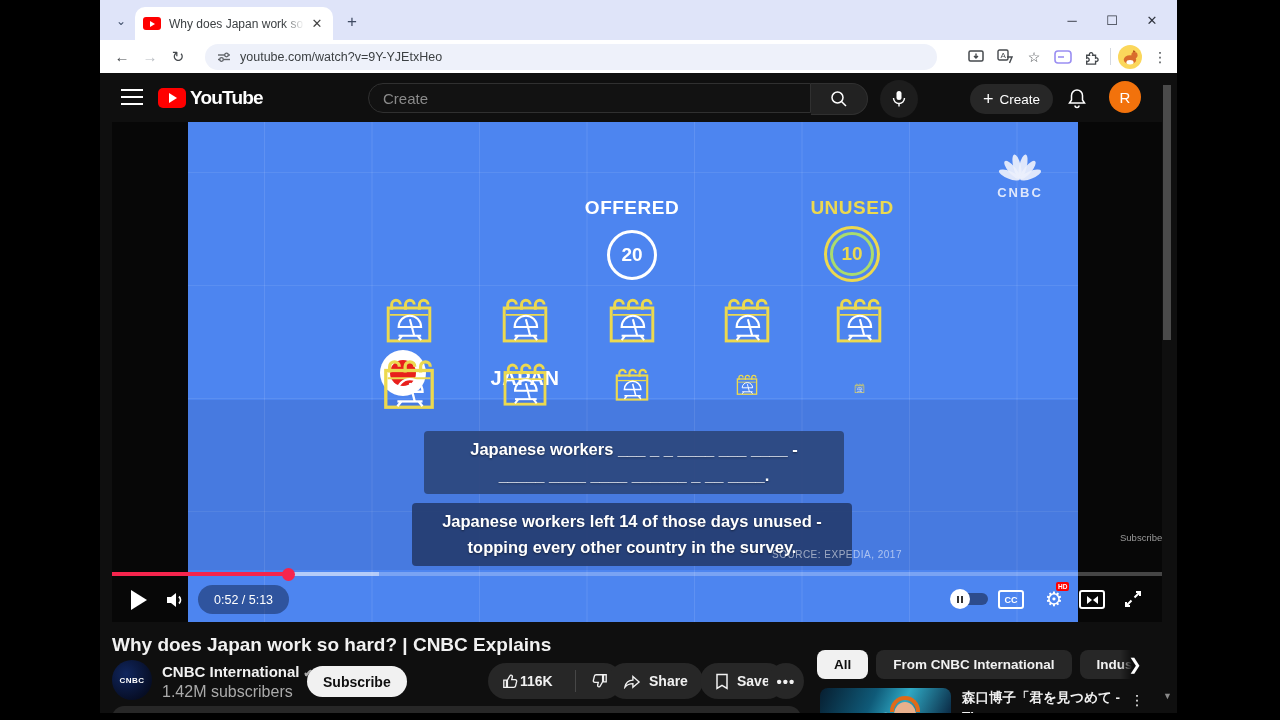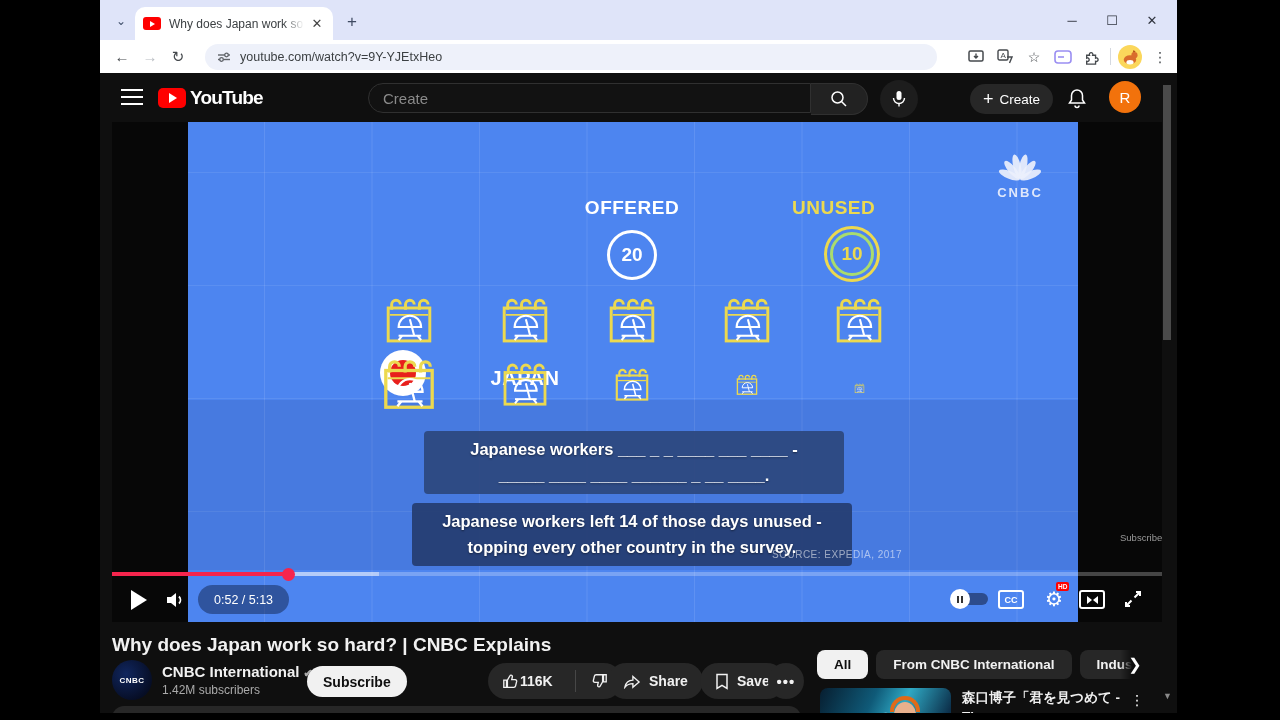--- a/index.html
+++ b/index.html
@@ -83,21 +83,21 @@
   .flag { position:absolute; left:192px; top:228px; width:46px; height:46px; border-radius:50%; background:#fff;
           display:flex; align-items:center; justify-content:center; }
   .flag i { width:26px; height:26px; border-radius:50%; background:#e8201c; }
   .v-japan { position:absolute; left:277px; top:245px; width:120px; text-align:center; color:#fff;
              font-size:20px; font-weight:700; letter-spacing:0.5px; }
   .v-offered { position:absolute; left:384px; top:75px; width:120px; text-align:center; color:#fff;
                font-size:19px; font-weight:700; letter-spacing:0.5px; }
   .v-circle20 { position:absolute; left:419px; top:108px; width:50px; height:50px; border:3px solid #fff;
                 border-radius:50%; color:#fff; font-size:19px; font-weight:700;
                 display:flex; align-items:center; justify-content:center; }
-  .v-unused { position:absolute; left:604px; top:75px; width:120px; text-align:left; color:#ecd94f;
+  .v-unused { position:absolute; left:604px; top:75px; width:120px; text-align:center; color:#ecd94f;
               font-size:19px; font-weight:700; letter-spacing:0.5px; }
   .v-circle10 { position:absolute; left:636px; top:104px; width:56px; height:56px; border:3px solid #ecd94f;
                 border-radius:50%; display:flex; align-items:center; justify-content:center; }
   .v-circle10 i { position:absolute; inset:3px; border:3px solid #a9dc6e; border-radius:50%; }
   .v-circle10 b { color:#ecd94f; font-size:19px; }
   .cnbc-logo { position:absolute; left:796px; top:28px; width:72px; text-align:center; color:rgba(236,240,252,0.92); }
   .cnbc-logo .word { font-size:13px; font-weight:700; letter-spacing:2px; margin-top:-3px; }
 
   .cal-layer { position:absolute; left:0; top:0; width:890px; height:500px; }
   .cal { position:absolute; }
@@ -142,21 +142,21 @@
   .mini-r { border-right:5px solid #fff; }
   .fs-btn { position:absolute; left:1007px; top:7px; width:28px; height:28px; }
 
   
   .v-title { position:absolute; left:12px; top:634px; width:700px; color:#f1f1f1; font-size:19px; font-weight:700; }
   .ch-avatar { position:absolute; left:12px; top:660px; width:40px; height:40px; border-radius:50%;
                background:radial-gradient(circle at 35% 35%, #10265e, #060d24 75%);
                color:#fff; font-size:8px; font-weight:700; display:flex; align-items:center; justify-content:center; letter-spacing:0.5px; }
   .ch-name { position:absolute; left:62px; top:663px; color:#f1f1f1; font-size:15px; font-weight:700; }
   .ch-verified { color:#aaa; font-size:11px; margin-left:4px; }
-  .ch-subs { position:absolute; left:62px; top:683px; color:#aaa; font-size:12px; }
+  .ch-subs { position:absolute; left:62px; top:683px; color:#aaa; font-size:16px; }
   .subscribe-btn { position:absolute; left:207px; top:666px; height:31px; padding:0 16px; background:#f1f1f1;
                    border-radius:16px; color:#0f0f0f; font-size:14px; font-weight:700;
                    display:flex; align-items:center; }
   .pill { position:absolute; top:663px; height:36px; background:#272727; border-radius:18px; color:#f1f1f1;
           font-size:14px; font-weight:700; display:flex; align-items:center; gap:8px; padding:0 15px; }
   .like-pill { left:388px; padding:0; }
   .like-half { display:flex; align-items:center; padding:0 14px; height:100%; }
   .like-sep { width:1px; height:22px; background:#474747; }
   .dislike-half { display:flex; align-items:center; padding:0 14px 0 6px; height:100%; }
   .share-pill { left:508px; }

